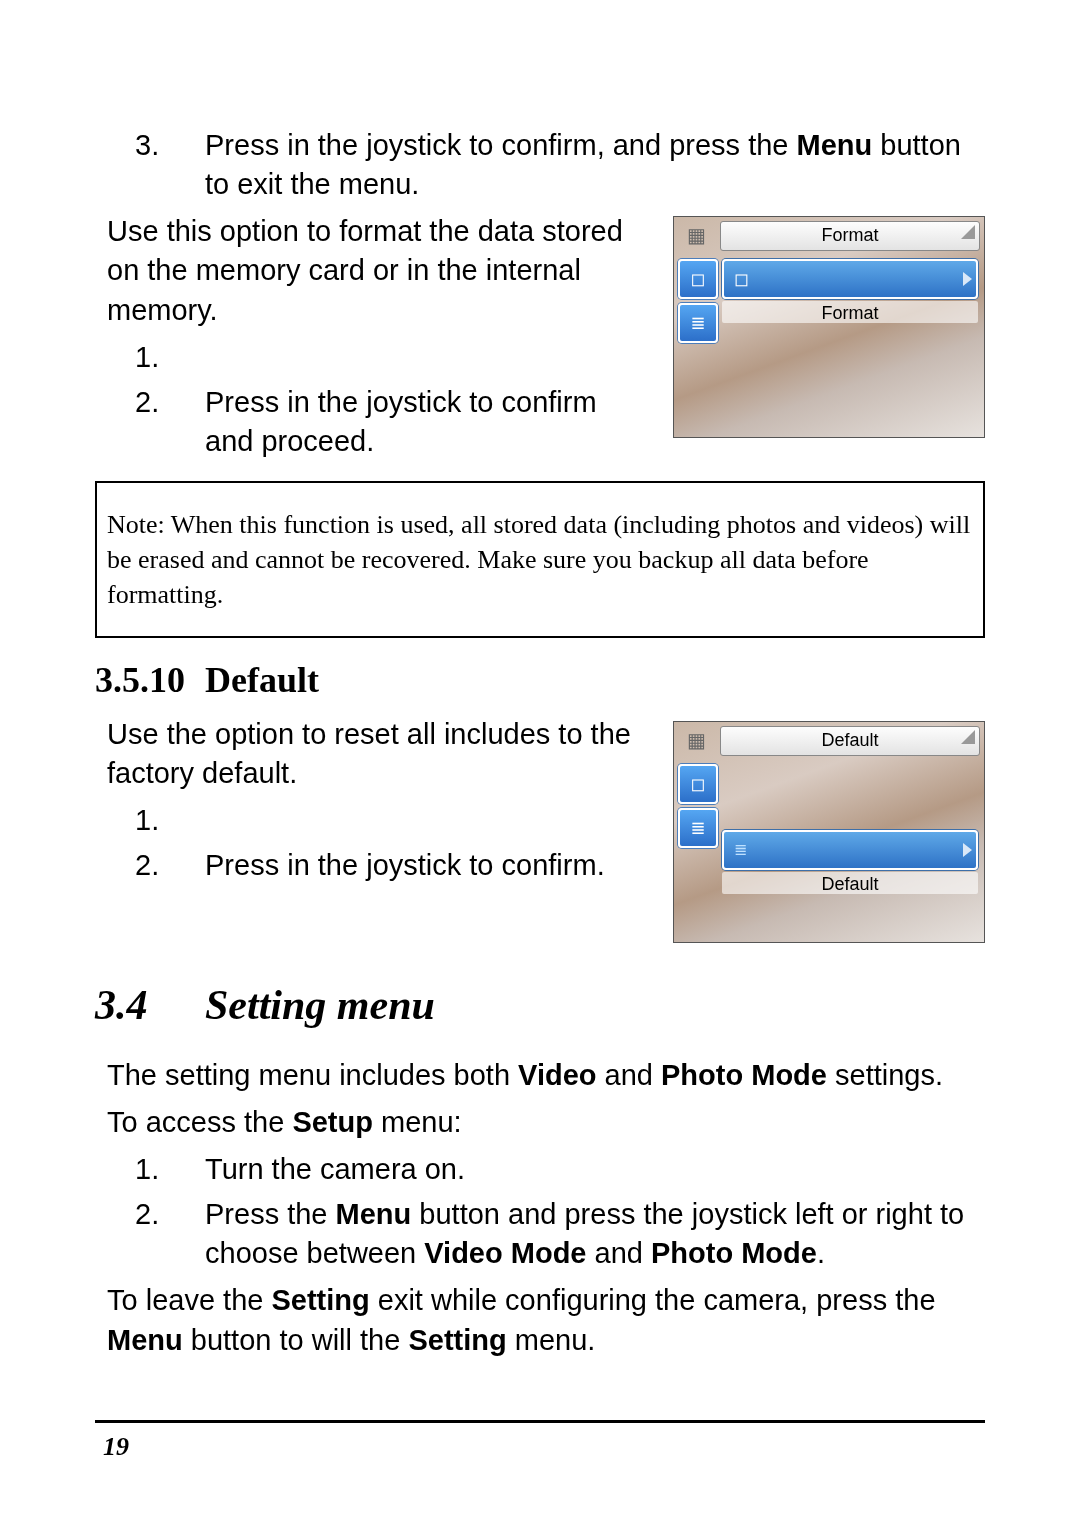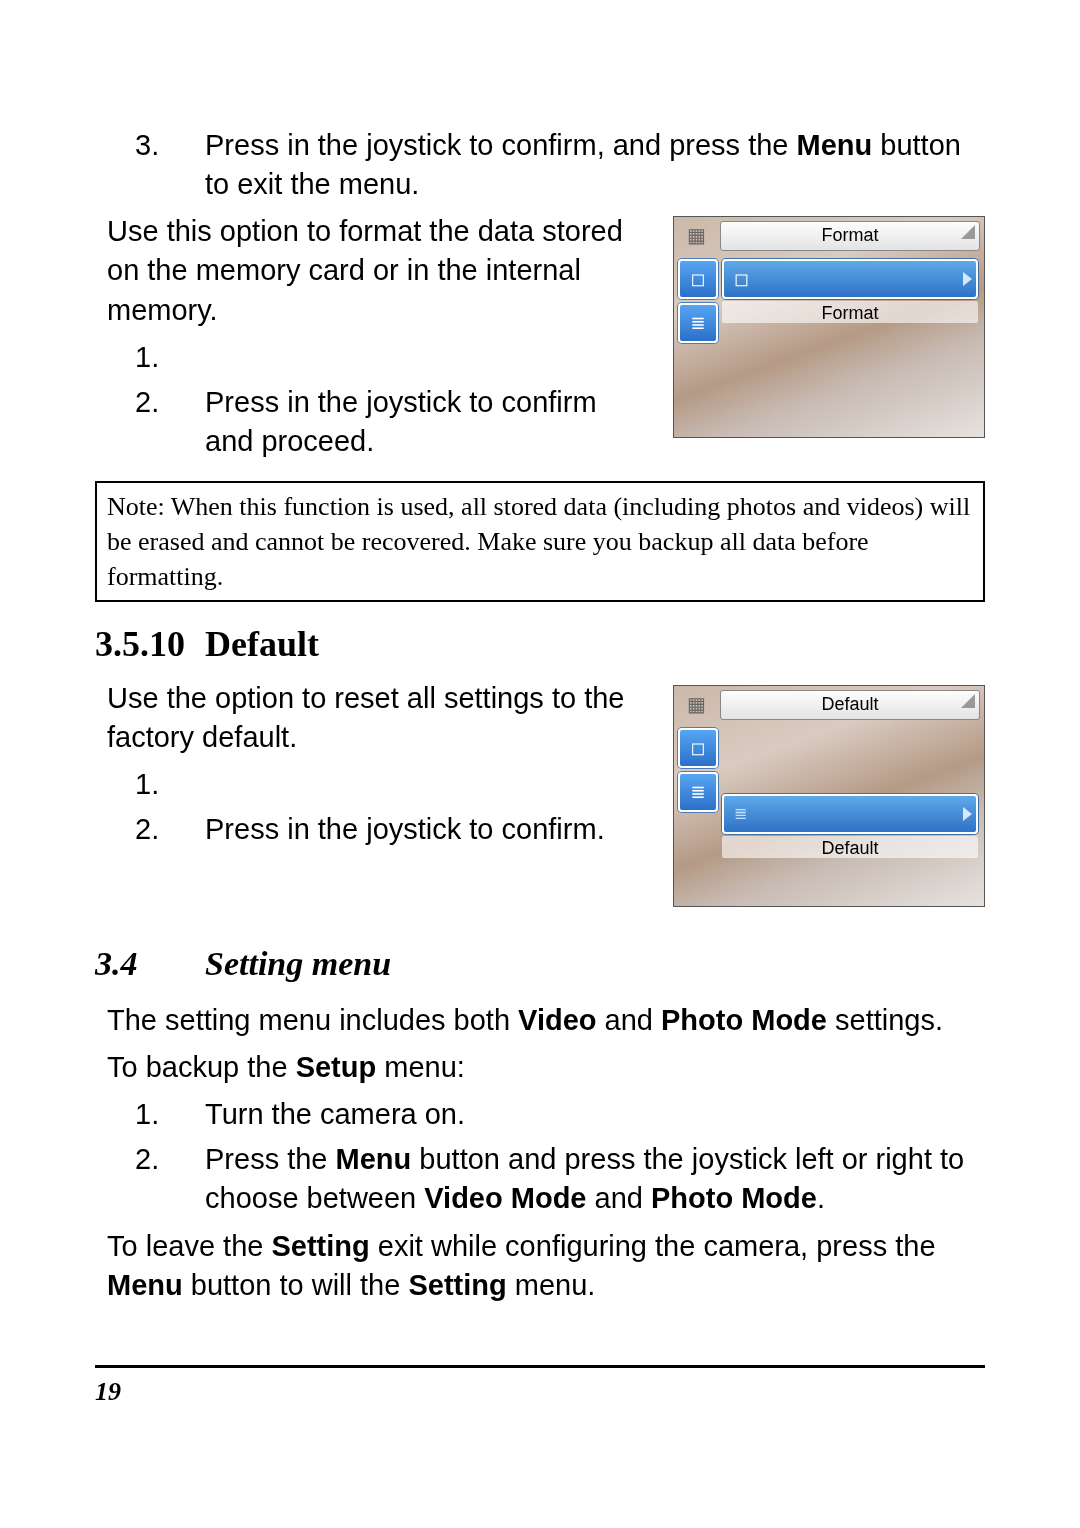--- a/index.html
+++ b/index.html
@@ -32,49 +32,50 @@
     font-family: Georgia, "Times New Roman", serif;
     font-weight: bold;
     font-size: 36px;
     margin: 18px 0 10px 0;
   }
   h2 .secnum { display:inline-block; min-width:110px; }
   h1 {
     font-family: Georgia, "Times New Roman", serif;
     font-style: italic;
     font-weight: bold;
-    font-size: 34px;
-    margin: 24px 0 14px 0;
+    font-size: 42px;
+    margin: 24px 0 22px 0;
   }
   h1 .secnum { display:inline-block; min-width:110px; }
   p { margin: 8px 12px; }
   .float-right {
     float: right;
     margin: 6px 0 10px 20px;
   }
   .note-box {
     border: 2px solid #000;
-    padding: 6px 10px;
+    padding: 24px 10px;
     margin: 14px 0;
     font-family: Georgia, "Times New Roman", serif;
     font-size: 26px;
     line-height: 1.35;
     clear: both;
   }
   .clear { clear: both; }
   .hr {
     border-top: 3px solid #000;
     margin-top: 60px;
   }
   .pagenum {
     font-family: Georgia, "Times New Roman", serif;
     font-style: italic;
     font-weight: bold;
     font-size: 26px;
     margin-top: 6px;
+    margin-left: 8px;
   }
   b { font-weight: bold; }
 
   
   .cam {
     width: 310px;
     height: 220px;
     position: relative;
     background: linear-gradient(160deg, #cbb8a8 0%, #d9cbc2 30%, #b59a85 55%, #c7bab2 70%, #e7e2de 100%);
     border: 1px solid #555;
@@ -191,42 +192,42 @@
       <div class="cam-title">Default</div>
       <div class="cam-side-tab box-icon" style="top:42px"></div>
       <div class="cam-side-tab list-icon" style="top:86px"></div>
       <div class="cam-row" style="top:108px">
         <span class="list-icon-b"></span>
       </div>
       <div class="cam-label" style="top:150px">Default</div>
     </div>
   </div>
 
-  <p>Use the option to reset all settings to the factory default.</p>
+  <p>Use the option to reset all includes to the factory default.</p>
 
   <div class="indent-list">
     <div class="num">1.</div>
   </div>
   <div class="indent-list">
     <div class="num">2.</div>
     <div class="txt">Press in the joystick to confirm.</div>
   </div>
 
   <div class="clear"></div>
 
   <h1>
     <span class="secnum">3.4</span><span>Setting menu</span>
   </h1>
 
   <p>
     <span>The setting menu includes both </span><b>Video</b><span> and </span><b>Photo Mode</b><span> settings.</span>
   </p>
 
   <p>
-    <span>To backup the </span><b>Setup</b><span> menu:</span>
+    <span>To access the </span><b>Setup</b><span> menu:</span>
   </p>
 
   <div class="indent-list">
     <div class="num">1.</div>
     <div class="txt">Turn the camera on.</div>
   </div>
   <div class="indent-list">
     <div class="num">2.</div>
     <div class="txt">
       <span>Press the </span><b>Menu</b><span> button and press the joystick left or right to choose between </span><b>Video Mode</b><span> and </span><b>Photo Mode</b><span>.</span>

